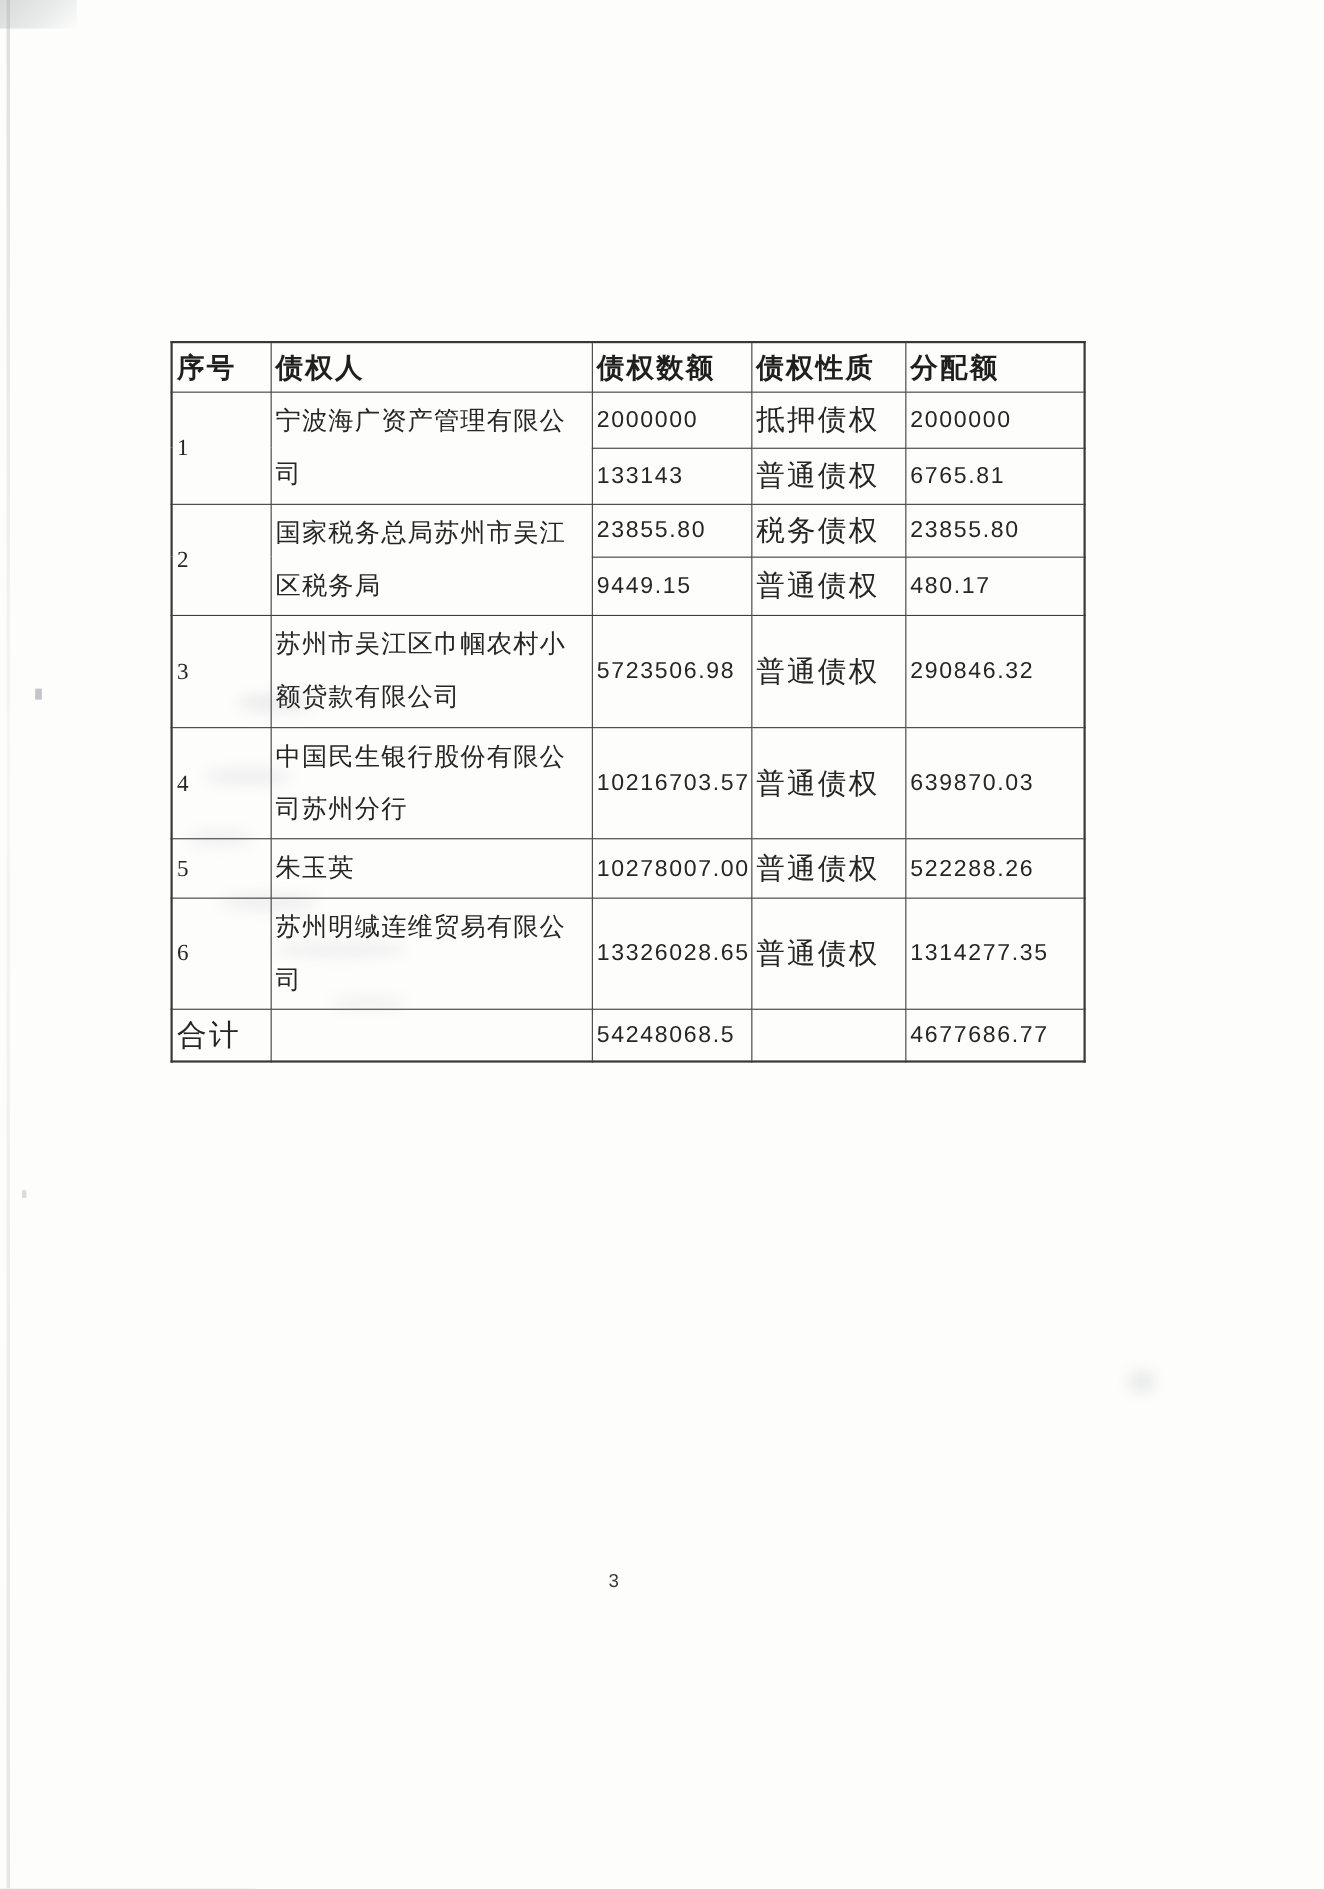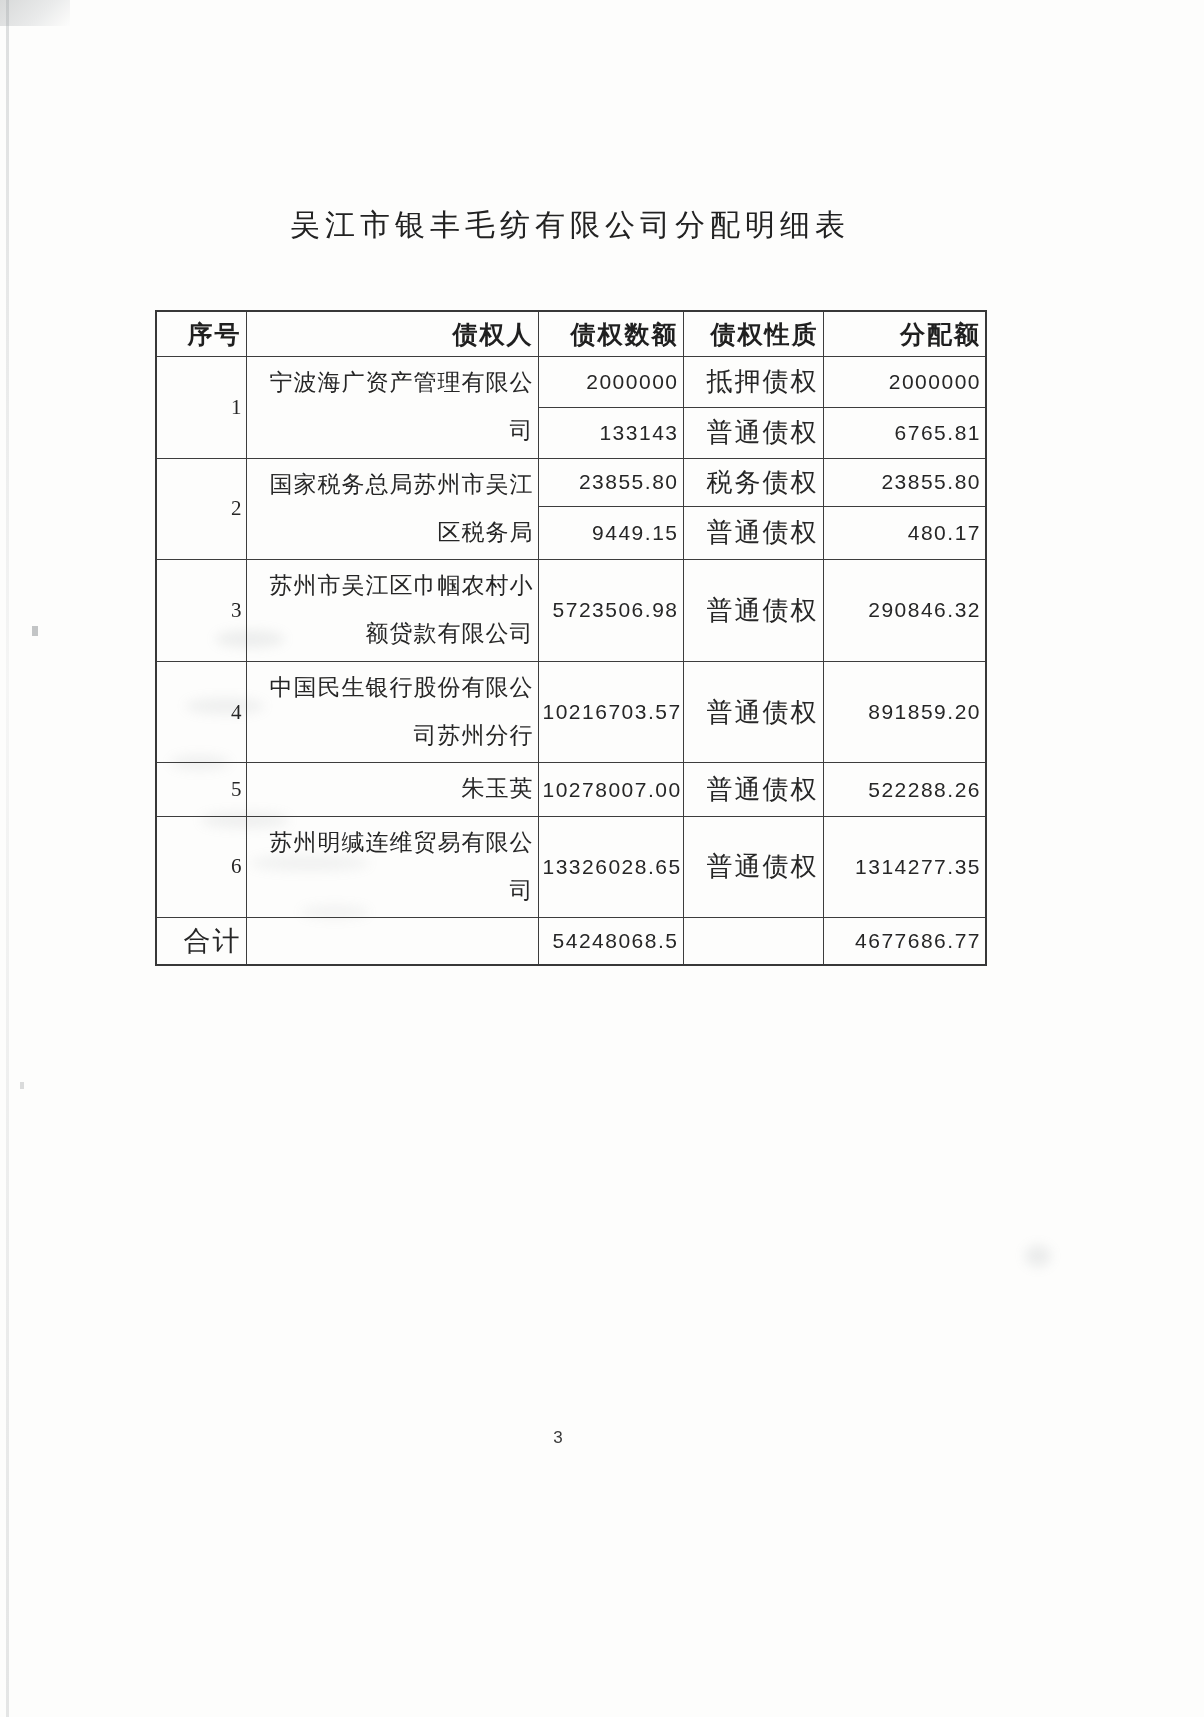--- a/index.html
+++ b/index.html
@@ -34,21 +34,21 @@
     font-weight:500;
   }
   .doc-table-wrap{position:absolute;left:155px;top:310px;}
   table.doc{
     border-collapse:collapse;table-layout:fixed;
     width:830px;
     color:#262626;
   }
   table.doc td,table.doc th{
     border:1.6px solid #3d3d3d;
-    text-align:right;vertical-align:middle;
+    text-align:left;vertical-align:middle;
     padding:2px 4px;
     overflow:hidden;
   }
   table.doc{border:2.5px solid #383838;}
   th.hdr{font-size:25px;font-weight:600;letter-spacing:2px;height:40px;color:#1f1f1f;}
   td.idx{font-size:21px;letter-spacing:0;}
   td.creditor{font-size:23px;letter-spacing:1px;line-height:2.1;padding:4px 8px;}
   td.num{font-size:21px;letter-spacing:1.5px;font-family:Liberation Sans, sans-serif;}
   td.nature{font-size:26px;letter-spacing:2px;}
   tr.h40{height:40px;} tr.h38{height:38px;padding-left:32px;} tr.h45{height:45px;} tr.h50{height:50px;}
@@ -71,21 +71,20 @@
   <div class="tick" style="left:20px;top:1082px;width:4px;height:7px;opacity:.3;"></div>
 
   <div class="blotch" style="left:215px;top:630px;width:70px;height:18px;opacity:.16;"></div>
   <div class="blotch" style="left:185px;top:698px;width:80px;height:16px;opacity:.14;"></div>
   <div class="blotch" style="left:170px;top:755px;width:60px;height:15px;opacity:.13;"></div>
   <div class="blotch" style="left:200px;top:812px;width:90px;height:16px;opacity:.14;"></div>
   <div class="blotch" style="left:250px;top:855px;width:120px;height:16px;opacity:.12;"></div>
   <div class="blotch" style="left:300px;top:905px;width:70px;height:14px;opacity:.10;"></div>
   <div class="blotch" style="left:1025px;top:1245px;width:26px;height:22px;opacity:.18;"></div>
 
-  <div class="title">吴江市银丰毛纺有限公司分配明细表</div>
 
   <div class="doc-table-wrap">
     <table class="doc">
       <colgroup>
         <col style="width:90px">
           <col style="width:292px">
           <col style="width:145px">
           <col style="width:140px">
           <col style="width:163px">
       </colgroup>
@@ -130,21 +129,21 @@
         <td class="num">5723506.98</td>
         <td class="nature">普通债权</td>
         <td class="num">290846.32</td>
       </tr>
 
       <tr class="h100">
         <td class="idx">4</td>
         <td class="creditor">中国民生银行股份有限公司苏州分行</td>
         <td class="num">10216703.57</td>
         <td class="nature">普通债权</td>
-        <td class="num">891859.20</td>
+        <td class="num">639870.03</td>
       </tr>
 
       <tr class="h50">
         <td class="idx">5</td>
         <td class="creditor">朱玉英</td>
         <td class="num">10278007.00</td>
         <td class="nature">普通债权</td>
         <td class="num">522288.26</td>
       </tr>
 

